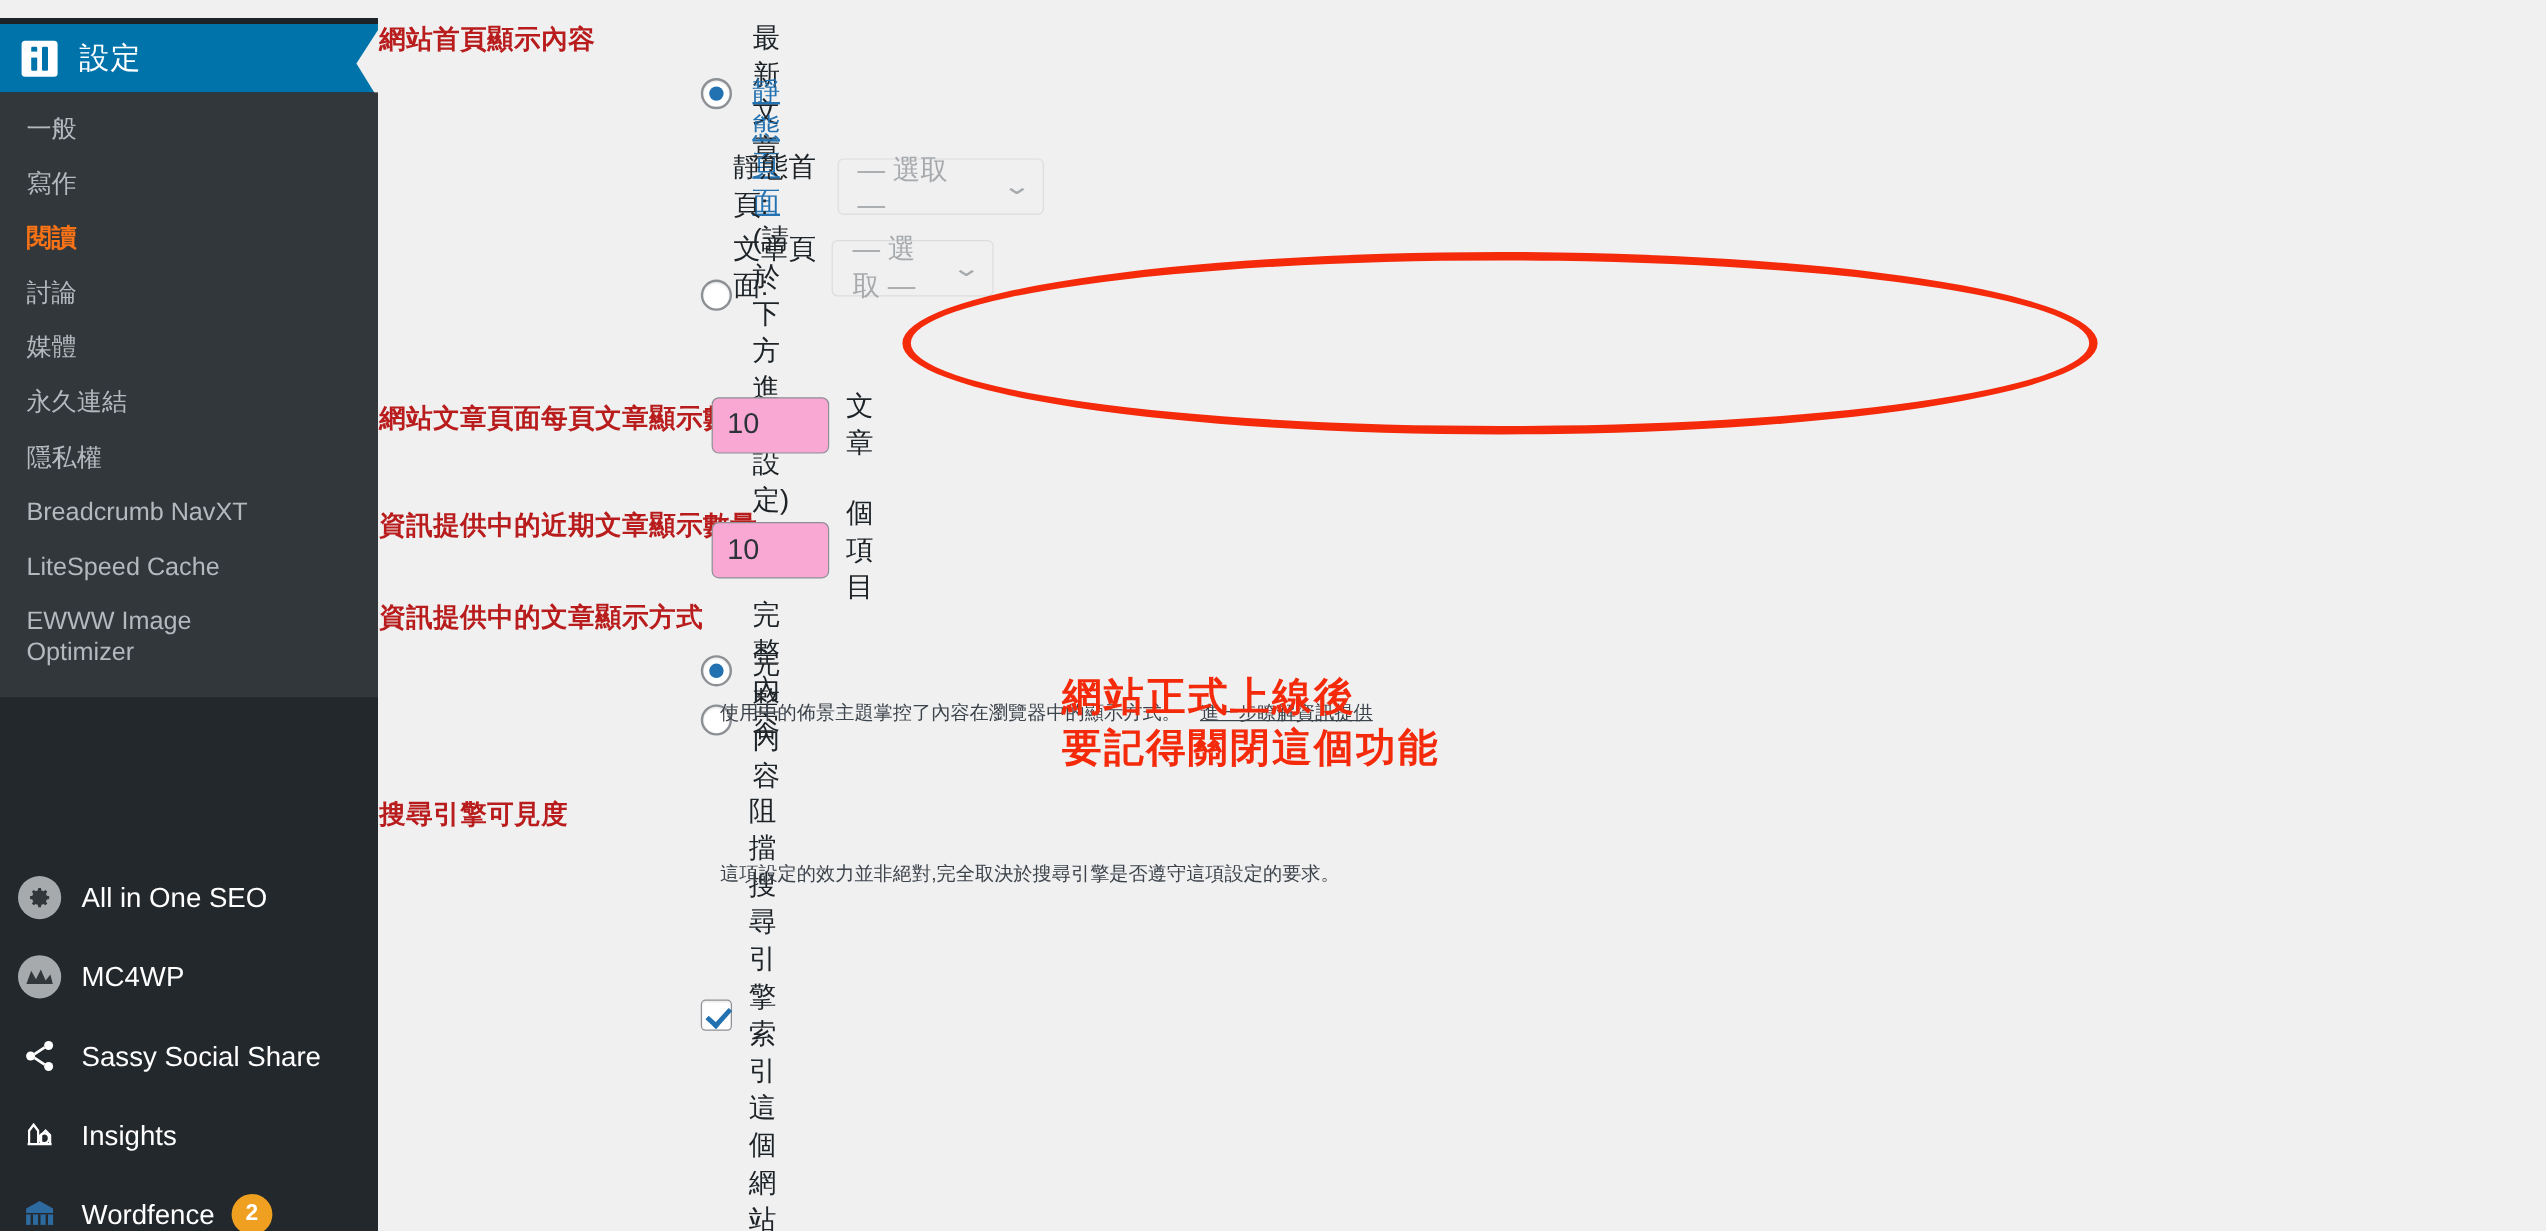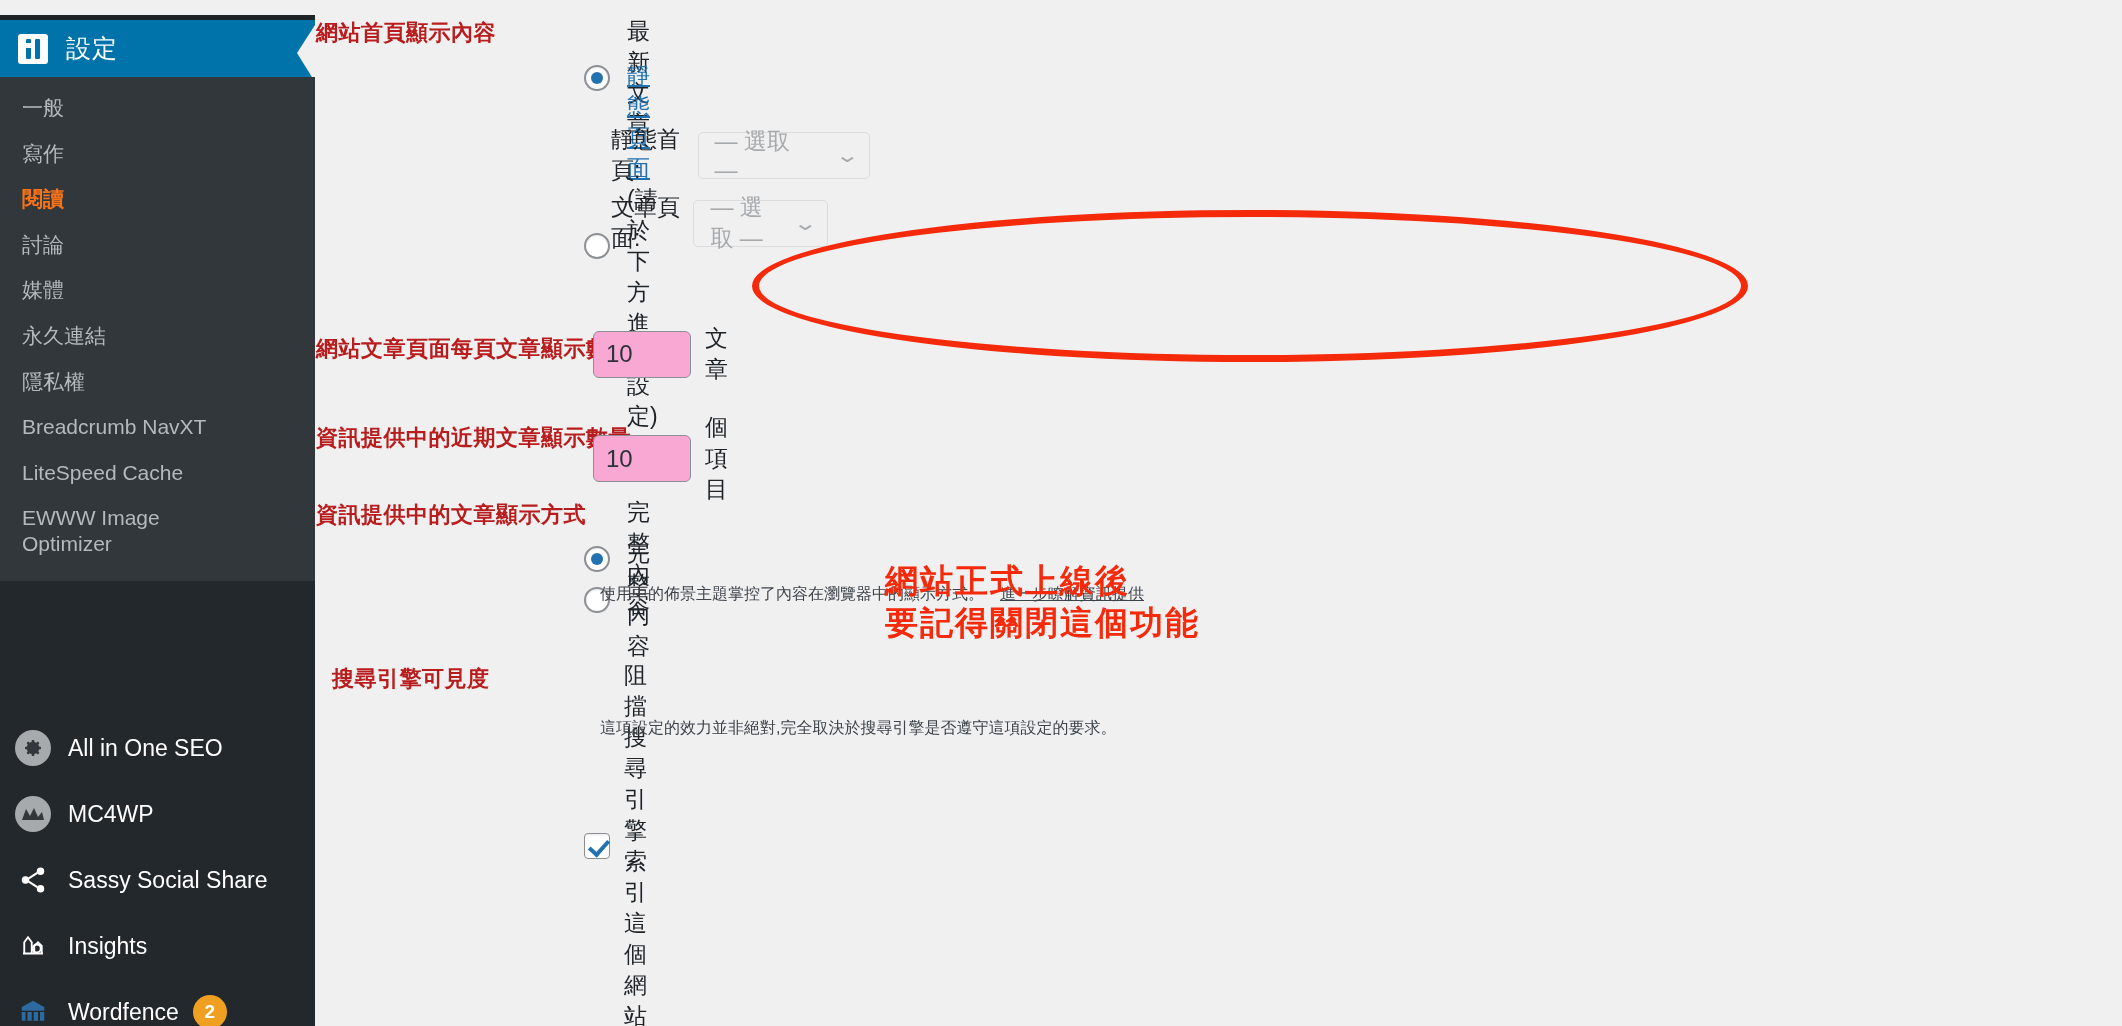--- a/index.html
+++ b/index.html
@@ -348,21 +348,21 @@
         <span class="radio"></span>
         <span class="opt-text">完整內容</span>
       </div>
 
       <div style="position:absolute; left:269px; top:84px; white-space:nowrap;">
         <span class="desc">使用中的佈景主題掌控了內容在瀏覽器中的顯示方式。</span><a class="link desc">進一步瞭解資訊提供</a>
       </div>
     </div>
 
     <div class="row" style="left:0; top:660px;">
-      <div class="field-label" style="position:absolute; left:1px; top:4px; width:340px;margin-left:16px;">搜尋引擎可見度</div>
+      <div class="field-label" style="position:absolute; left:1px; top:4px; width:340px;">搜尋引擎可見度</div>
 
       <div class="opt-line" style="position:absolute; left:269px; top:0; gap:14px;">
         <span class="checkbox checked"></span>
         <span class="opt-text">阻擋搜尋引擎索引這個網站</span>
       </div>
 
       <div class="desc" style="position:absolute; left:269px; top:58px; white-space:nowrap;">這項設定的效力並非絕對,完全取決於搜尋引擎是否遵守這項設定的要求。</div>
     </div>
 
     <div class="annot-text" style="left:570px; top:560px;">網站正式上線後

